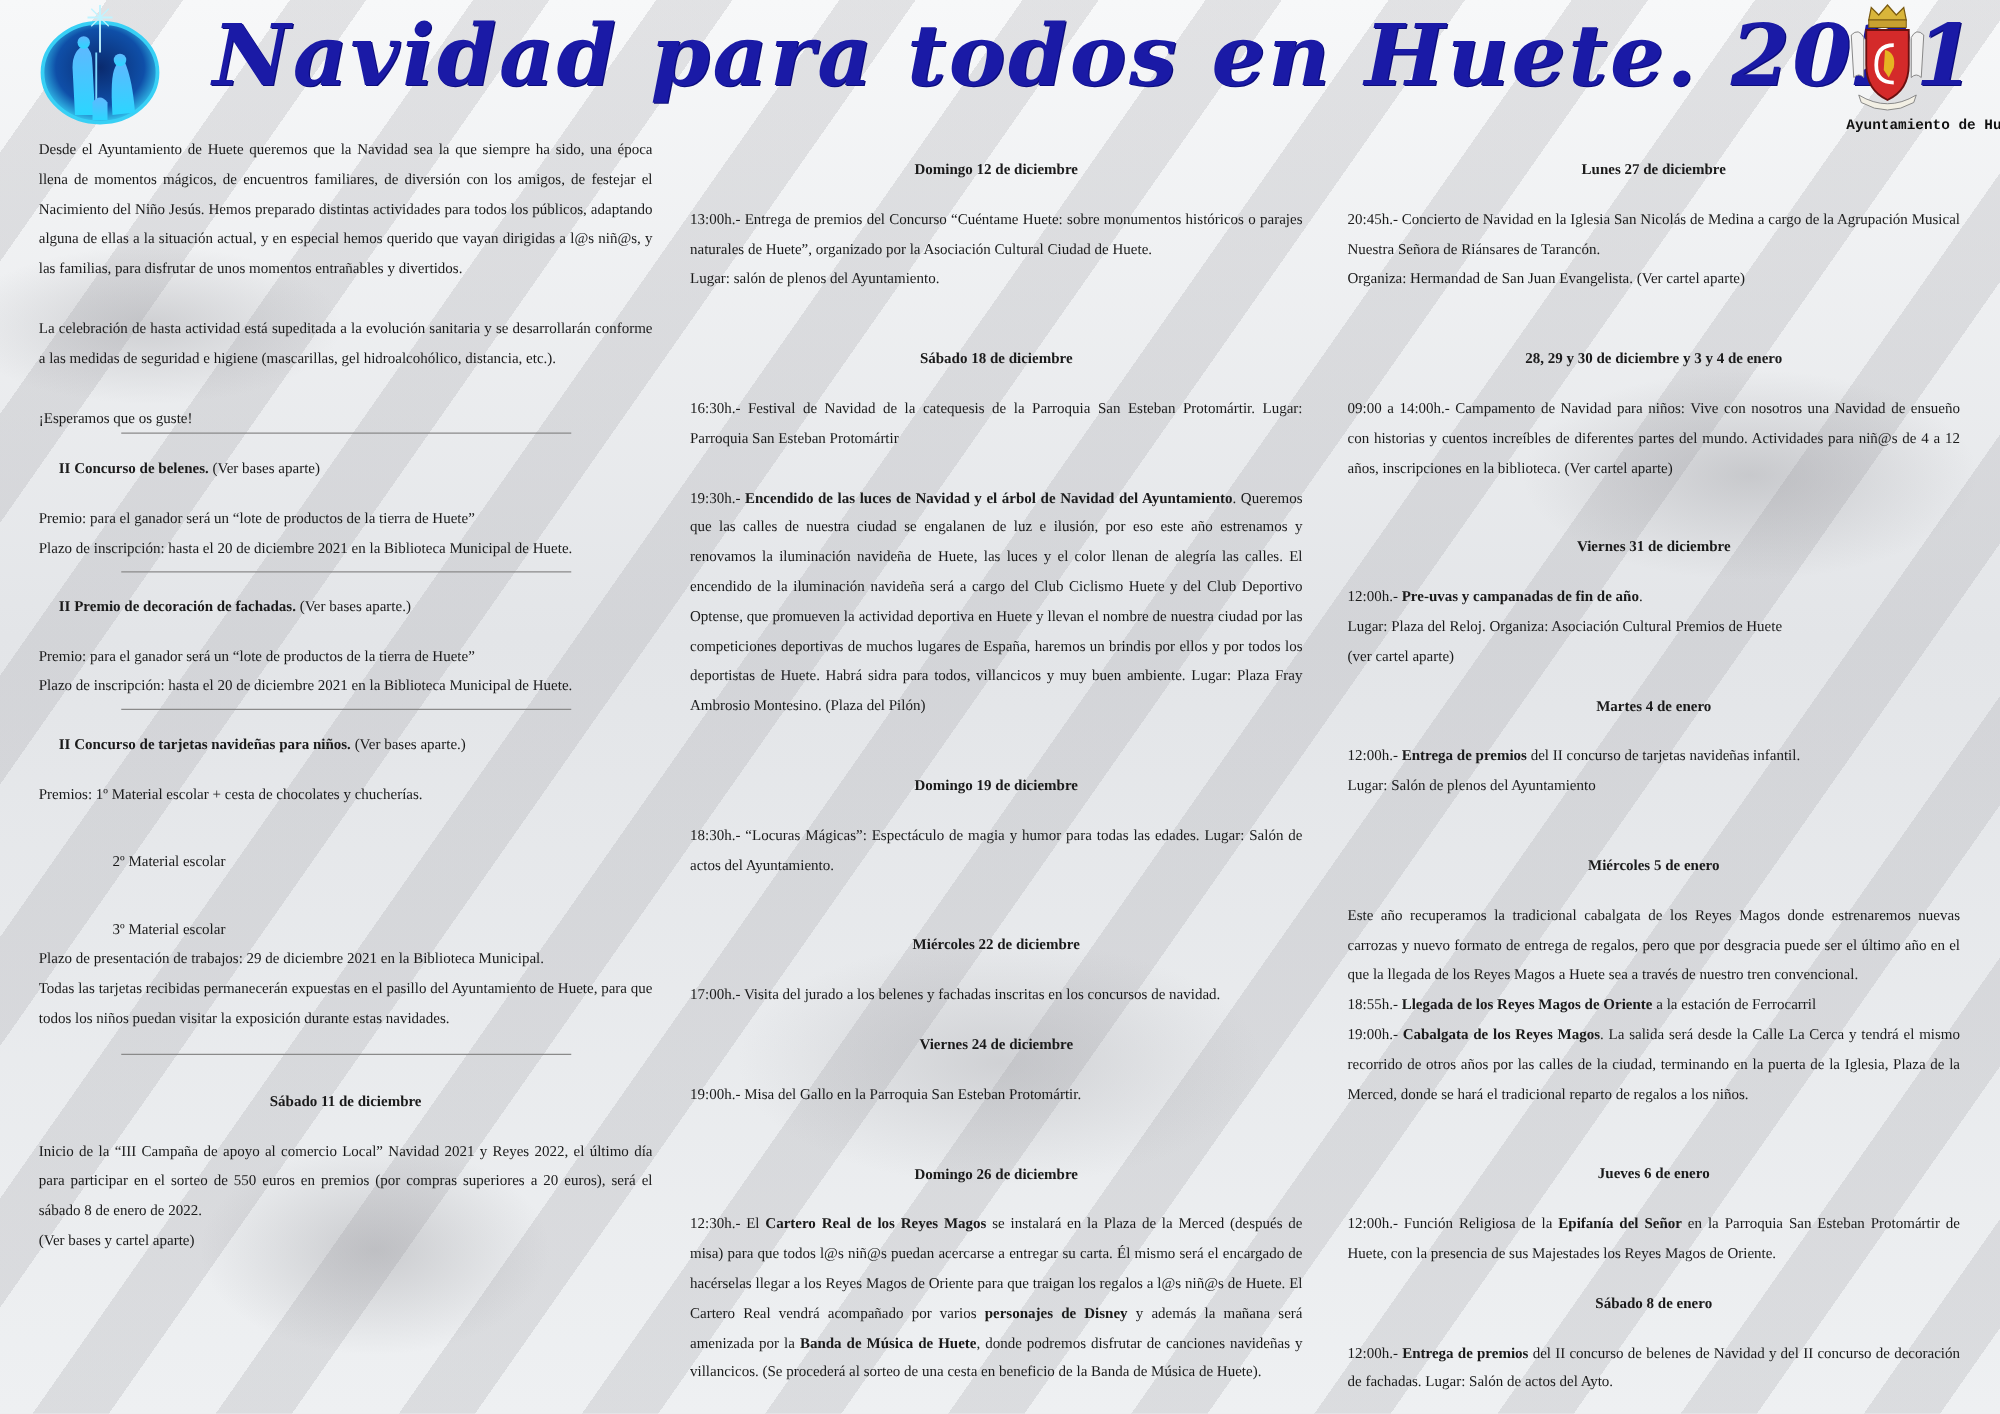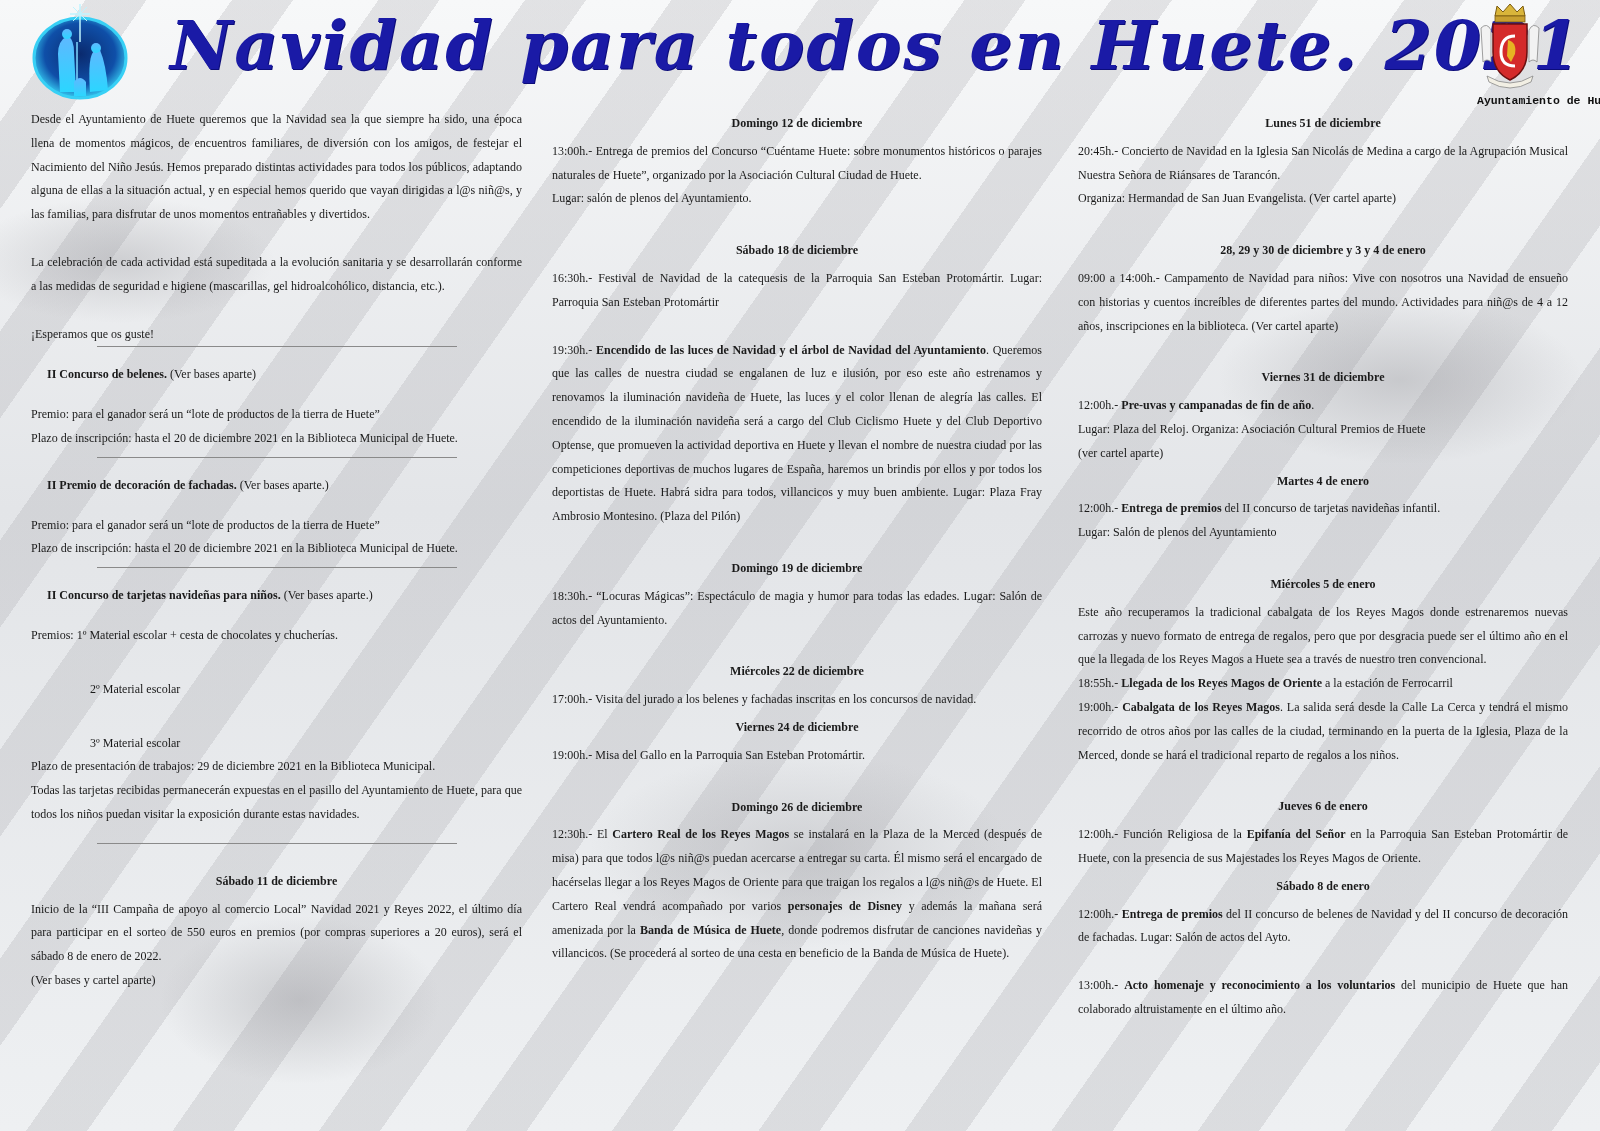--- a/index.html
+++ b/index.html
@@ -36,21 +36,21 @@
     font-family: Liberation Mono, monospace; white-space: nowrap; color: #111;
   }
 
   
   .col { position: absolute; top: 108px; font-family: Liberation Serif, serif; font-size: 12px; line-height: 23.8px; }
   .col-left { left: 31px; width: 491px; }
   .col-mid { left: 552px; width: 490px; }
   .col-right { left: 1078px; width: 490px; }
   .p { text-align: justify; margin: 0; }
   .gap { height: 24px; }
-  .h { text-align: center; font-weight: bold; margin: 4px; }
+  .h { text-align: center; font-weight: bold; margin: 16px; }
   b { font-weight: bold; }
   .rule { width: 360px; height: 0; border-top: 1px solid #8a8a8a; margin: 0 auto; }
   .indent { padding-left: 59px; margin-top: 30px; }
   .hdr-block { margin: 16px; }
 </style>
 </head>
 <body>
 
 <div class="bg"></div>
 
@@ -93,21 +93,21 @@
       <path d="M6 26 Q12 20 16 28 L16 60 Q12 56 8 60 Z" fill="#f2f2f2" stroke="#888" stroke-width="0.8"></path>
       <path d="M64 26 Q58 20 54 28 L54 60 Q58 56 62 60 Z" fill="#f2f2f2" stroke="#888" stroke-width="0.8"></path>
       <path d="M12 74 Q35 88 58 74 L56 80 Q35 92 14 80 Z" fill="#f2efe4" stroke="#888" stroke-width="0.8"></path>
     </svg>
     <div class="ayto-label">Ayuntamiento de Huete</div>
   </div>
 
   <div class="col col-left">
     <p class="p">Desde el Ayuntamiento de Huete queremos que la Navidad sea la que siempre ha sido, una época llena de momentos mágicos, de encuentros familiares, de diversión con los amigos, de festejar el Nacimiento del Niño Jesús. Hemos preparado distintas actividades para todos los públicos, adaptando alguna de ellas a la situación actual, y en especial hemos querido que vayan dirigidas a l@s niñ@s, y las familias, para disfrutar de unos momentos entrañables y divertidos.</p>
     <div class="gap"></div>
-    <p class="p">La celebración de cada actividad está supeditada a la evolución sanitaria y se desarrollarán conforme a las medidas de seguridad e higiene (mascarillas, gel hidroalcohólico, distancia, etc.).</p>
+    <p class="p">La celebración de hasta actividad está supeditada a la evolución sanitaria y se desarrollarán conforme a las medidas de seguridad e higiene (mascarillas, gel hidroalcohólico, distancia, etc.).</p>
     <div class="gap"></div>
     <p class="p">¡Esperamos que os guste!</p>
     <div class="rule" style="margin-top:0;margin-bottom:12px;"></div>
 
     <div>
       <p class="p hdr-block"><b>II Concurso de belenes.</b><span> (Ver bases aparte)</span></p>
       <p class="p">Premio: para el ganador será un “lote de productos de la tierra de Huete”</p>
       <p class="p">Plazo de inscripción: hasta el 20 de diciembre 2021 en la Biblioteca Municipal de Huete.</p>
     </div>
     <div class="rule" style="margin-top:6px;margin-bottom:16px;"></div>
@@ -165,21 +165,21 @@
     </div>
     <div class="gap"></div>
     <div>
       <p class="h">Domingo 26 de diciembre</p>
       <p class="p"><span>12:30h.- El </span><b>Cartero Real de los Reyes Magos</b><span> se instalará en la Plaza de la Merced (después de misa) para que todos l@s niñ@s puedan acercarse a entregar su carta. Él mismo será el encargado de hacérselas llegar a los Reyes Magos de Oriente para que traigan los regalos a l@s niñ@s de Huete. El Cartero Real vendrá acompañado por varios </span><b>personajes de Disney</b><span> y además la mañana será amenizada por la </span><b>Banda de Música de Huete</b><span>, donde podremos disfrutar de canciones navideñas y villancicos. (Se procederá al sorteo de una cesta en beneficio de la Banda de Música de Huete).</span></p>
     </div>
   </div>
 
   <div class="col col-right">
     <div>
-      <p class="h">Lunes 51 de diciembre</p>
+      <p class="h">Lunes 27 de diciembre</p>
       <p class="p">20:45h.- Concierto de Navidad en la Iglesia San Nicolás de Medina a cargo de la Agrupación Musical Nuestra Señora de Riánsares de Tarancón.</p>
       <p class="p">Organiza: Hermandad de San Juan Evangelista. (Ver cartel aparte)</p>
     </div>
     <div class="gap"></div>
     <div>
       <p class="h">28, 29 y 30 de diciembre y 3 y 4 de enero</p>
       <p class="p">09:00 a 14:00h.- Campamento de Navidad para niños: Vive con nosotros una Navidad de ensueño con historias y cuentos increíbles de diferentes partes del mundo. Actividades para niñ@s de 4 a 12 años, inscripciones en la biblioteca. (Ver cartel aparte)</p>
     </div>
     <div class="gap"></div>
     <div>

